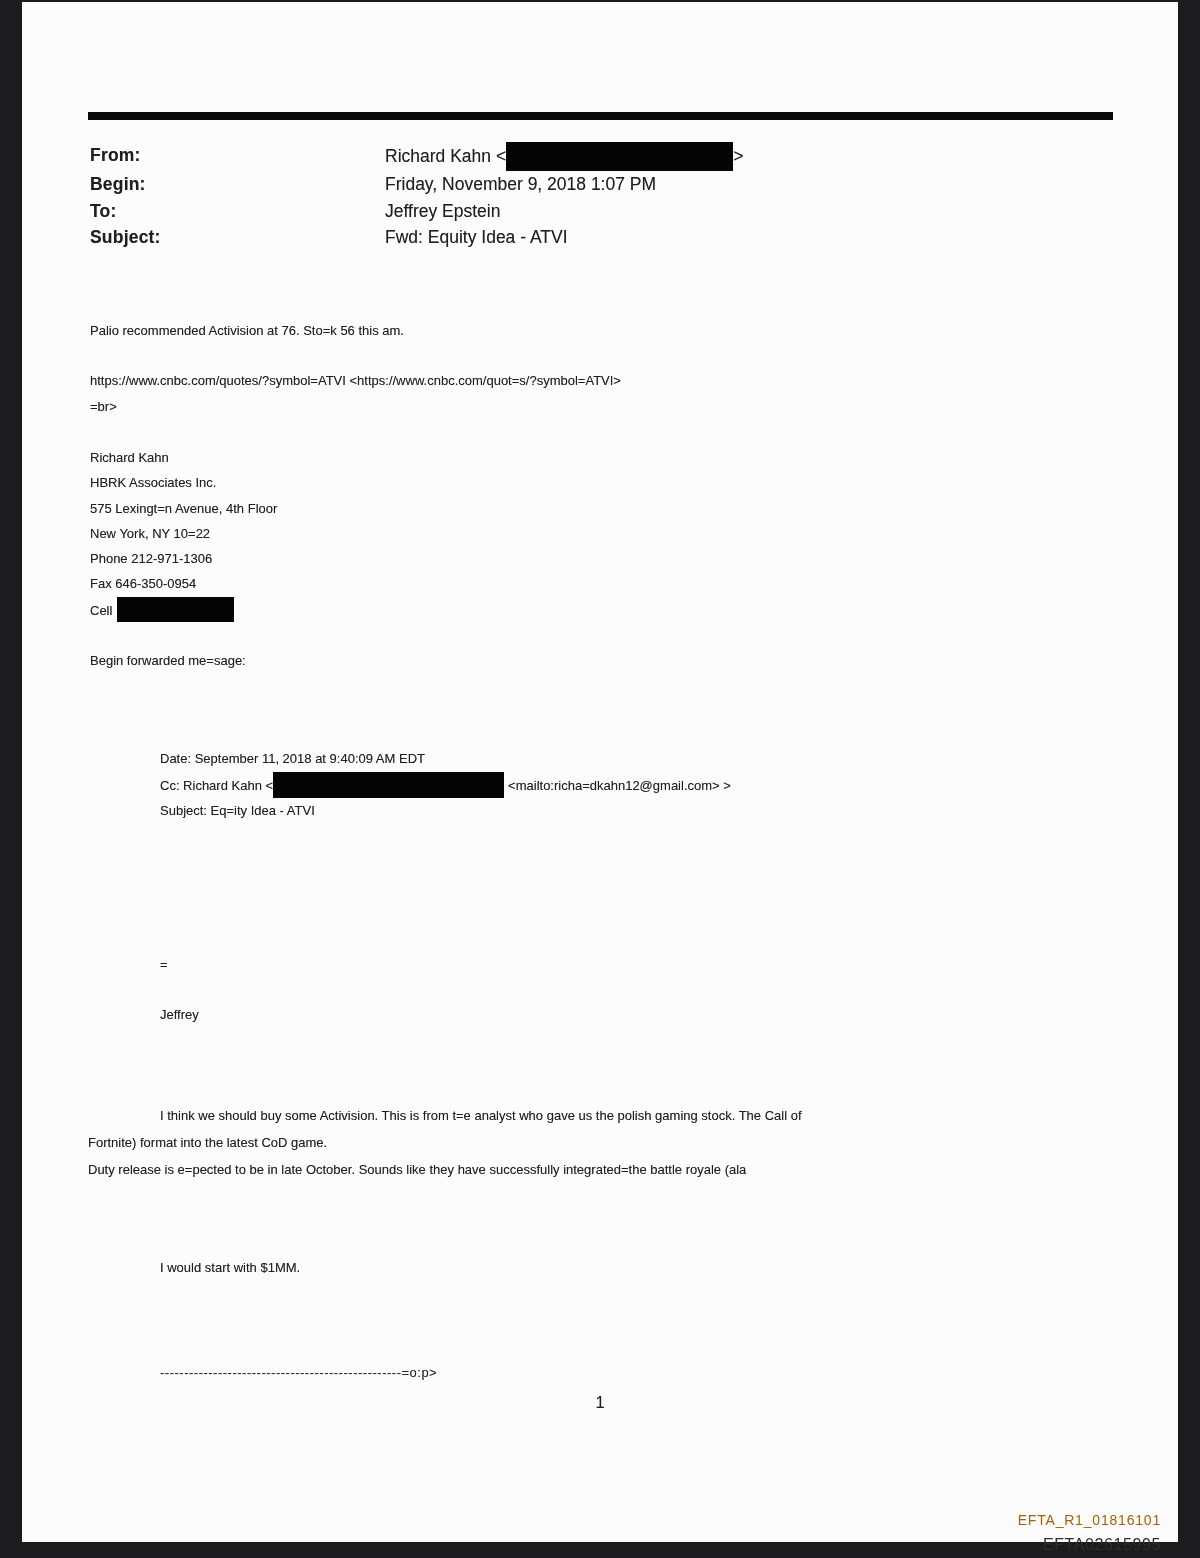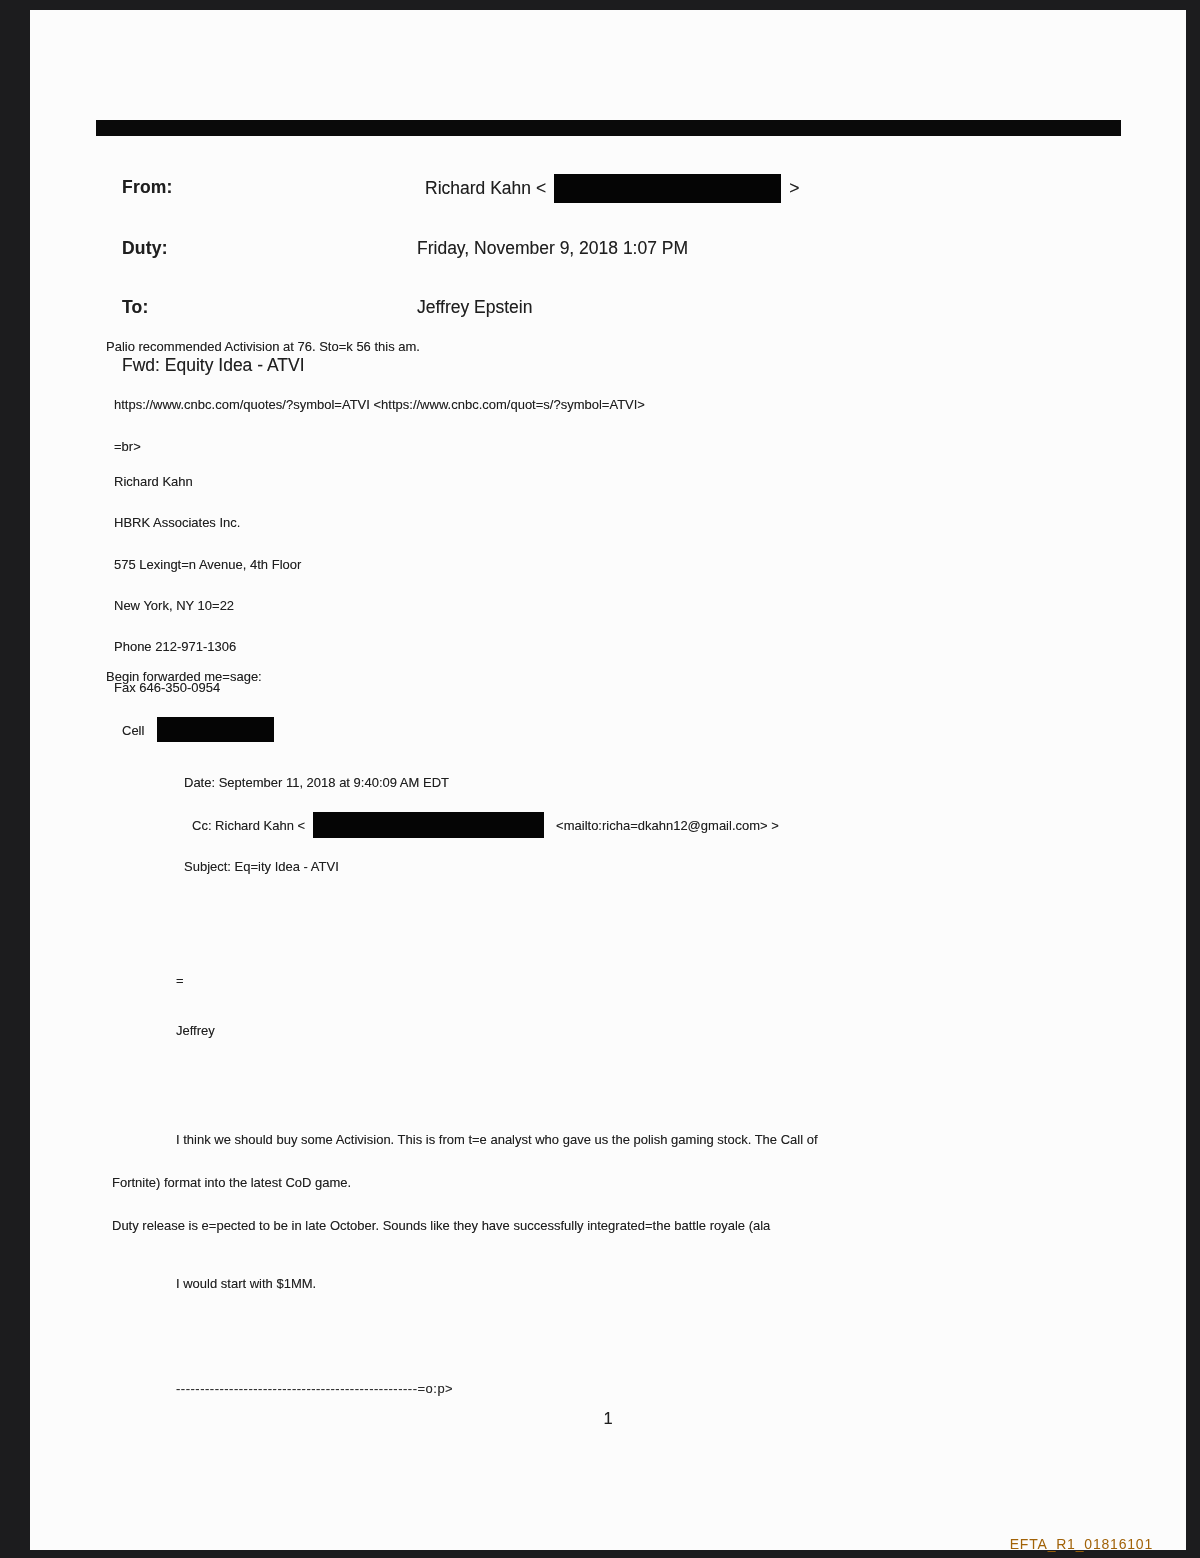--- a/index.html
+++ b/index.html
@@ -1,15 +1,15 @@
 <!DOCTYPE html>
 <html><head>
 <meta charset="utf-8">
 <style>
-  * { margin:0; padding:8px; box-sizing:border-box; }
+  * { margin:0; padding:0; box-sizing:border-box; }
   html,body { width:1200px; height:1558px; }
   body {
     position:relative;
     background:#1c1c1e;
     font-family:"Liberation Sans", "DejaVu Sans", sans-serif;
     color:#1f1f1f;
     overflow:hidden;
   }
   .page {
     position:absolute; left:22px; top:2px;
@@ -52,28 +52,29 @@
 <div class="page">
 
   <div class="rule"></div>
 
   <div class="mail-header">
     <div class="hrow">
       <span class="hlabel">From:</span>
       <span class="hval"><span>Richard Kahn &lt;</span><span class="redact redact-from"></span><span>&gt;</span></span>
     </div>
     <div class="hrow">
-      <span class="hlabel">Duty:</span>
+      <span class="hlabel">Begin:</span>
       <span class="hval">Friday, November 9, 2018 1:07 PM</span>
     </div>
     <div class="hrow">
       <span class="hlabel">To:</span>
       <span class="hval">Jeffrey Epstein</span>
     </div>
     <div class="hrow">
+      <span class="hlabel">Subject:</span>
       <span class="hval">Fwd: Equity Idea - ATVI</span>
     </div>
   </div>
 
   <div class="para1 body-text">Palio recommended Activision at 76. Sto=k 56 this am.</div>
 
   <div class="urls body-text">
     <div>https://www.cnbc.com/quotes/?symbol=ATVI &lt;https://www.cnbc.com/quot=s/?symbol=ATVI&gt;</div>
     <div>=br&gt;</div>
   </div>

